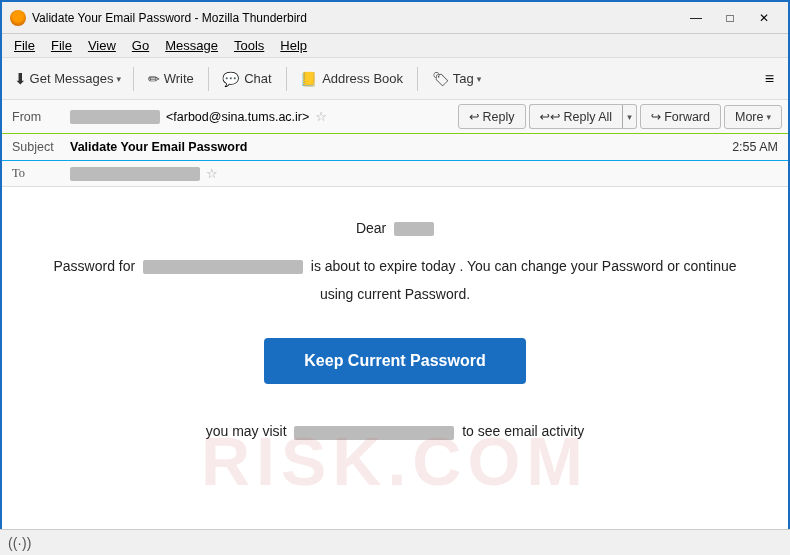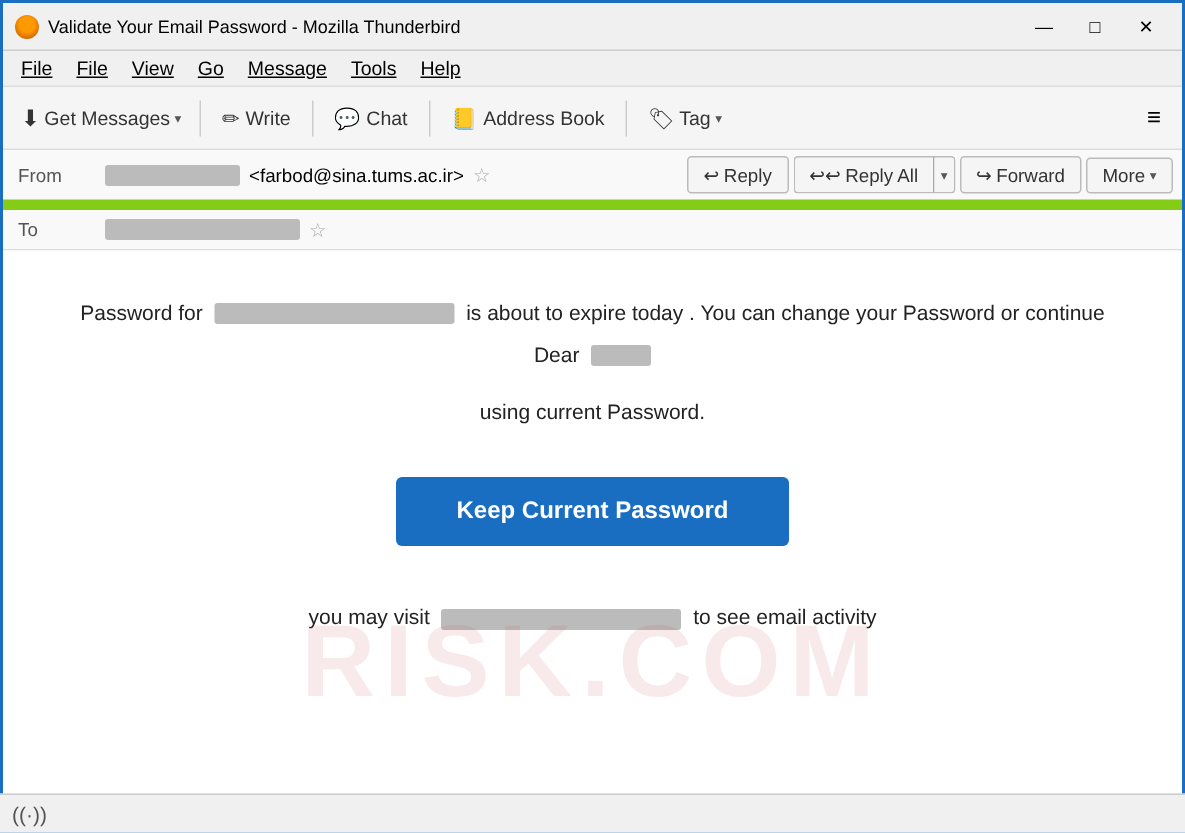--- a/index.html
+++ b/index.html
@@ -115,21 +115,22 @@
       border-bottom: 1px solid #ddd;
       padding: 0;
     }
     .msg-header-row {
       display: flex;
       align-items: center;
       padding: 4px 10px;
       min-height: 26px;
     }
     .msg-header-row + .msg-header-row {
-      border-top: 3px solid #0ea5e9;
+      border-top: 1px solid #0ea5e9;
+      font-family: Liberation Serif, serif;
     }
     .action-btn {
       display: flex;
       align-items: center;
       gap: 3px;
       padding: 4px 10px;
       border: 1px solid #bbb;
       background: #f5f5f5;
       cursor: pointer;
       font-size: 12.5px;
@@ -344,21 +345,21 @@
     <span style="font-size:14px;">🏷</span>
     <span>Tag</span>
     <span class="dropdown-arrow">▾</span>
   </button>
 
   <button class="hamburger-btn toolbar-right">≡</button>
 </div>
 
 <div class="msg-header">
 
-  <div style="display:flex; align-items:stretch; border-bottom:7px solid #84cc16;">
+  <div style="display:flex; align-items:stretch; border-bottom:1px solid #84cc16;">
 
     <div style="flex:1; padding: 4px 10px; display:flex; align-items:center;">
       <span class="field-label">From</span>
       <span class="blurred blurred-md">&nbsp;</span>
       <span style="margin-left:6px; font-size:12.5px;">&lt;farbod@sina.tums.ac.ir&gt;</span>
       <span class="star-icon">☆</span>
     </div>
 
     <div style="display:flex; align-items:center; padding: 4px 6px; gap:3px;">
 
@@ -382,44 +383,49 @@
         <span>Forward</span>
       </button>
 
       <button class="action-btn">
         <span>More</span>
         <span class="dropdown-arrow">▾</span>
       </button>
     </div>
   </div>
 
+  <div class="msg-header-row">
+    <span class="field-label">Subject</span>
+    <span class="field-value field-bold">Validate Your Email Password</span>
+    <span class="time-value">2:55 AM</span>
+  </div>
 
   <div class="msg-header-row">
     <span class="field-label">To</span>
     <span class="blurred blurred-lg">&nbsp;</span>
     <span class="star-icon">☆</span>
   </div>
 </div>
 
 <div class="email-body" style="position:relative; overflow:hidden; height:calc(555px - 32px - 24px - 42px - 26px - 26px - 26px - 26px);">
 
   <div class="watermark">RISK.COM</div>
 
   <div class="email-body-center">
+
+    <p style="margin-bottom: 14px;">
+      <span>Dear</span>
+      &nbsp;<span class="blurred blurred-sm">&nbsp;</span>
+    </p>
 
     <p style="margin-bottom: 4px;">
       <span>Password for</span>
       &nbsp;<span class="blurred blurred-xl">&nbsp;</span>&nbsp;
       <span>is about to expire today . You can change your Password or continue</span>
     </p>
-
-    <p style="margin-bottom: 14px;">
-      <span>Dear</span>
-      &nbsp;<span class="blurred blurred-sm">&nbsp;</span>
-    </p>
     <p style="margin-bottom: 16px; text-align: center;">using current Password.</p>
 
     <button class="keep-password-btn">
       <span>Keep Current Password</span>
     </button>
 
     <p style="margin-top: 20px; text-align: center;">
       <span>you may visit</span>
       &nbsp;<span class="blurred blurred-xl">&nbsp;</span>&nbsp;
       <span>to see email activity</span>

